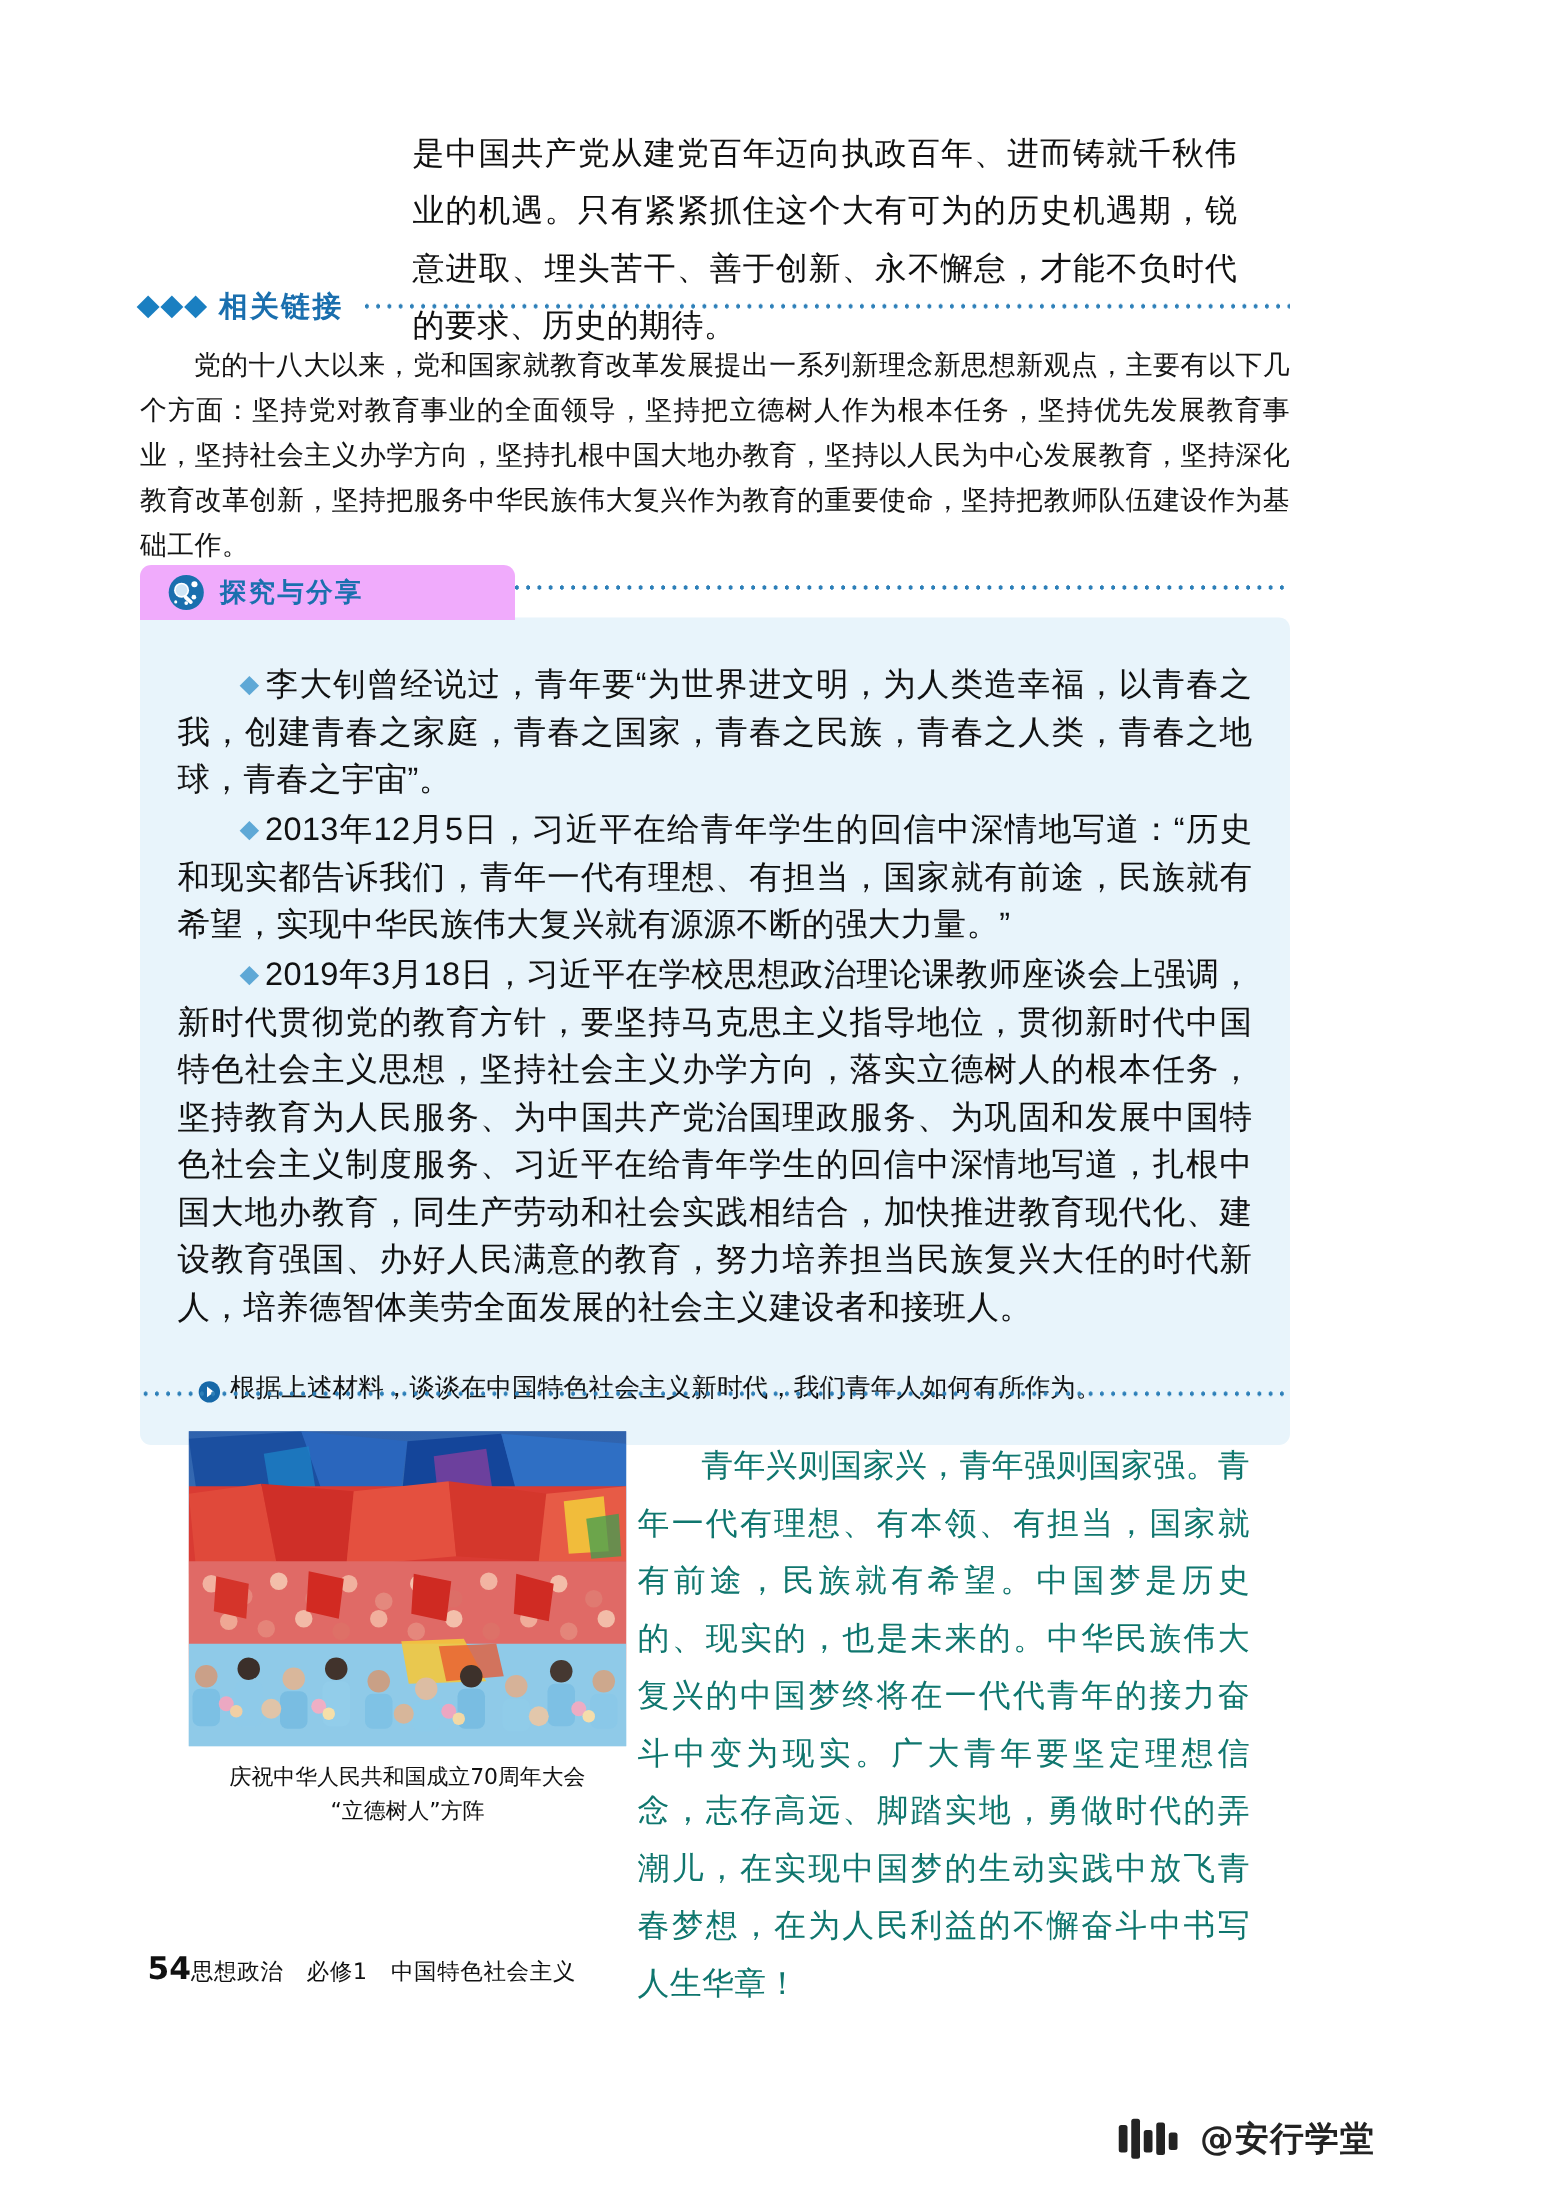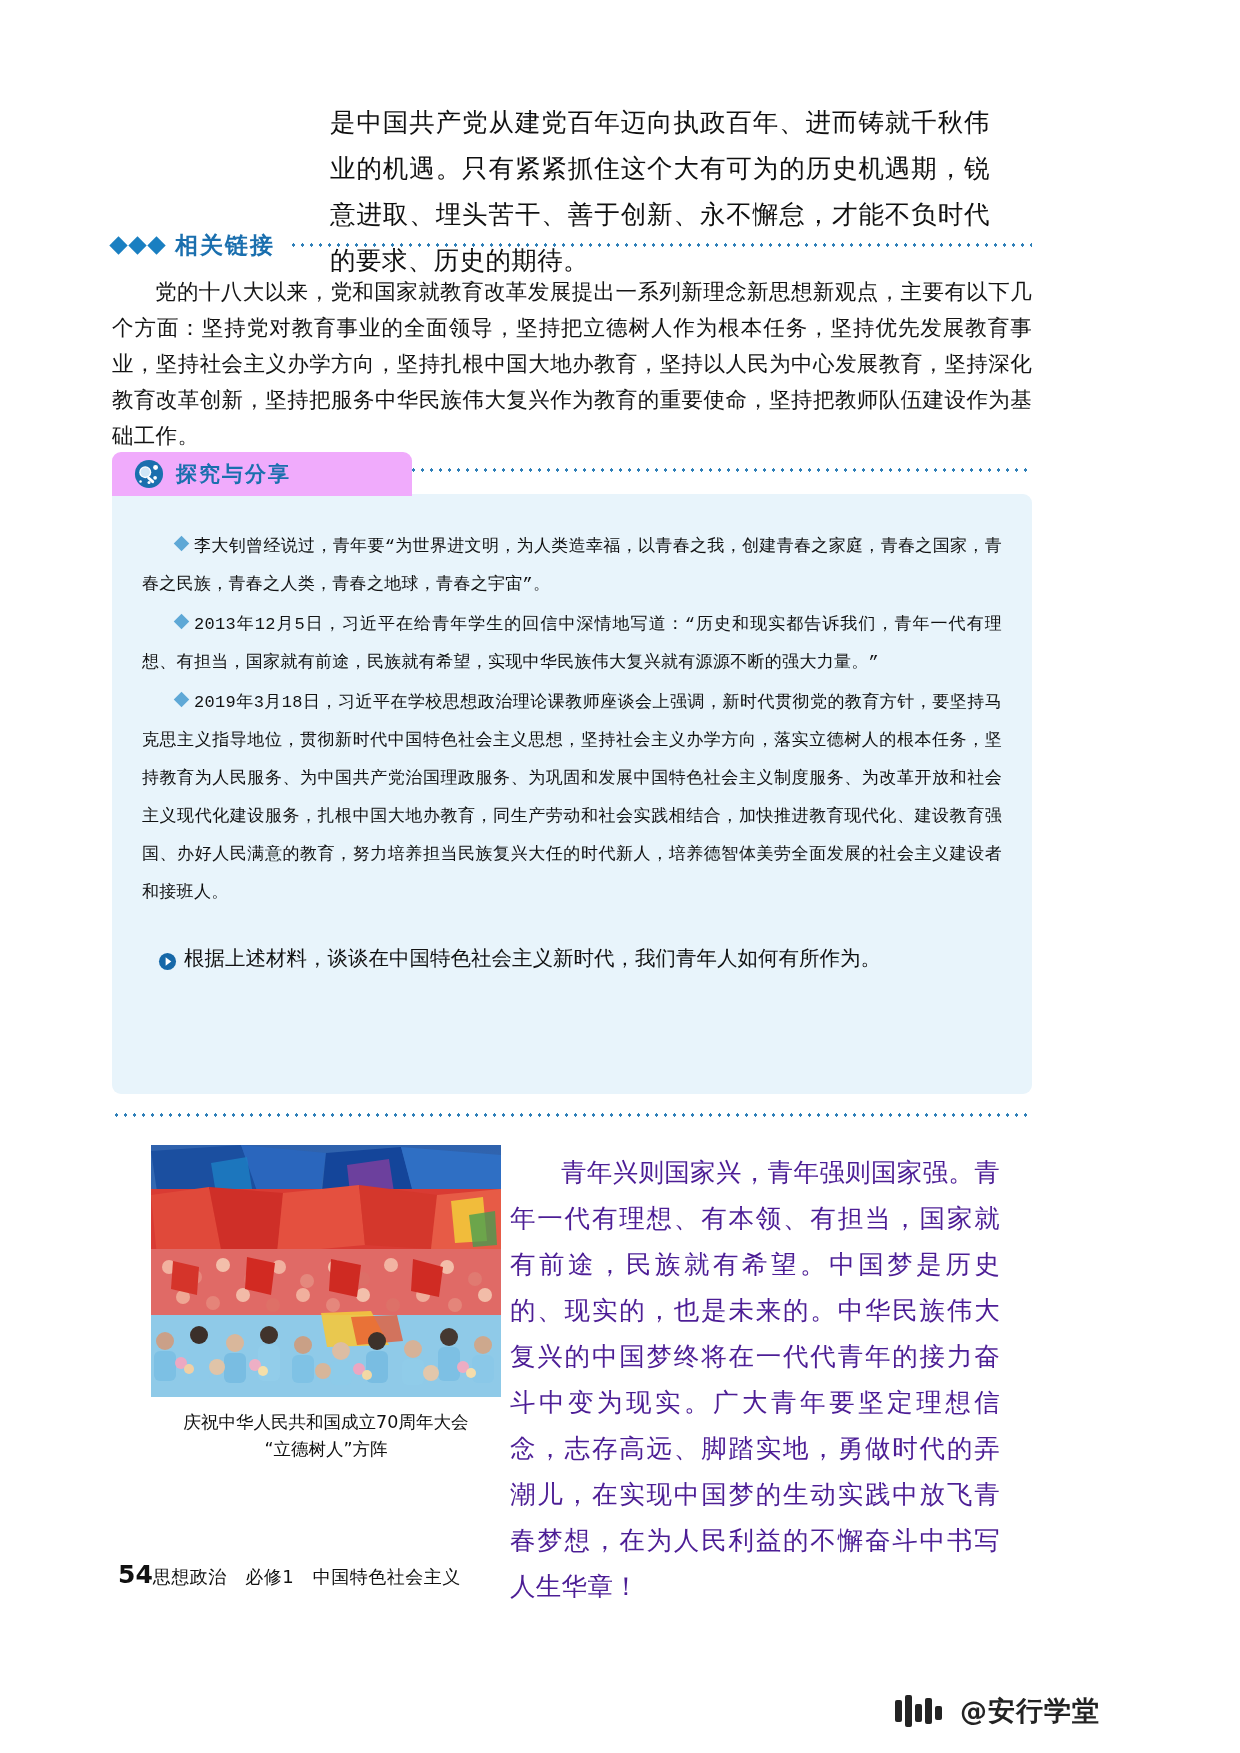--- a/index.html
+++ b/index.html
@@ -85,22 +85,22 @@
   }
   .inquiry-body {
     position: relative;
     margin-top: -2px;
     background: #e8f4fb;
     border-radius: 0 9px 9px 9px;
     padding: 34px 30px 30px 30px;
     min-height: 600px;
   }
   .inq-para {
-    font-family: Liberation Mono, monospace;
-    font-size: 17px;
+    font-family: Liberation Sans, sans-serif;
+    font-size: 26px;
     line-height: 38px;
     color: #111;
     text-align: justify;
     letter-spacing: 0.3px;
     text-indent: 2em;
     margin-bottom: 2px;
     position: relative;
   }
   .bullet-d {
     display: inline-block;
@@ -151,21 +151,21 @@
     line-height: 27px;
     color: #111;
   }
 
   .bottom-para {
     position: absolute;
     left: 510px; top: 1150px; width: 490px;
     font-family: "Liberation Serif","DejaVu Serif",serif;
     font-size: 25.5px;
     line-height: 46px;
-    color: #4c1d95;
+    color: #0f766e;
     text-align: justify;
     text-indent: 2em;
     letter-spacing: 0.3px;
   }
 
   
   .footer {
     position: absolute;
     left: 118px; top: 1560px;
     display: flex; align-items: baseline;  text-align: center;
@@ -234,21 +234,21 @@
           <circle cx="16" cy="25" r="1.6" fill="#ffffff"></circle>
           <circle cx="7" cy="24" r="1.3" fill="#ffffff"></circle>
         </svg>
       </span>
       <span class="inquiry-tab-label">探究与分享</span>
     </div>
 
     <div class="inquiry-body">
       <div class="inq-para"><span class="bullet-d"></span><span>李大钊曾经说过，青年要“为世界进文明，为人类造幸福，以青春之我，创建青春之家庭，青春之国家，青春之民族，青春之人类，青春之地球，青春之宇宙”。</span></div>
       <div class="inq-para"><span class="bullet-d"></span><span>2013年12月5日，习近平在给青年学生的回信中深情地写道：“历史和现实都告诉我们，青年一代有理想、有担当，国家就有前途，民族就有希望，实现中华民族伟大复兴就有源源不断的强大力量。”</span></div>
-      <div class="inq-para"><span class="bullet-d"></span><span>2019年3月18日，习近平在学校思想政治理论课教师座谈会上强调，新时代贯彻党的教育方针，要坚持马克思主义指导地位，贯彻新时代中国特色社会主义思想，坚持社会主义办学方向，落实立德树人的根本任务，坚持教育为人民服务、为中国共产党治国理政服务、为巩固和发展中国特色社会主义制度服务、为改革开放和社会主义现代化建设服务，扎根中国大地办教育，同生产劳动和社会实践相结合，加快推进教育现代化、建设教育强国、办好人民满意的教育，努力培养担当民族复兴大任的时代新人，培养德智体美劳全面发展的社会主义建设者和接班人。</span></div>
+      <div class="inq-para"><span class="bullet-d"></span><span>2019年3月18日，习近平在学校思想政治理论课教师座谈会上强调，新时代贯彻党的教育方针，要坚持马克思主义指导地位，贯彻新时代中国特色社会主义思想，坚持社会主义办学方向，落实立德树人的根本任务，坚持教育为人民服务、为中国共产党治国理政服务、为巩固和发展中国特色社会主义制度服务、习近平在给青年学生的回信中深情地写道，扎根中国大地办教育，同生产劳动和社会实践相结合，加快推进教育现代化、建设教育强国、办好人民满意的教育，努力培养担当民族复兴大任的时代新人，培养德智体美劳全面发展的社会主义建设者和接班人。</span></div>
 
       <div class="inq-question">
         <span class="play-icon">
           <svg viewBox="0 0 20 20" width="19" height="19">
             <circle cx="10" cy="10" r="9" fill="#1668a8"></circle>
             <path d="M8 5.5 L14 10 L8 14.5 Z" fill="#ffffff"></path>
           </svg>
         </span>
         <span>根据上述材料，谈谈在中国特色社会主义新时代，我们青年人如何有所作为。</span>
       </div>

